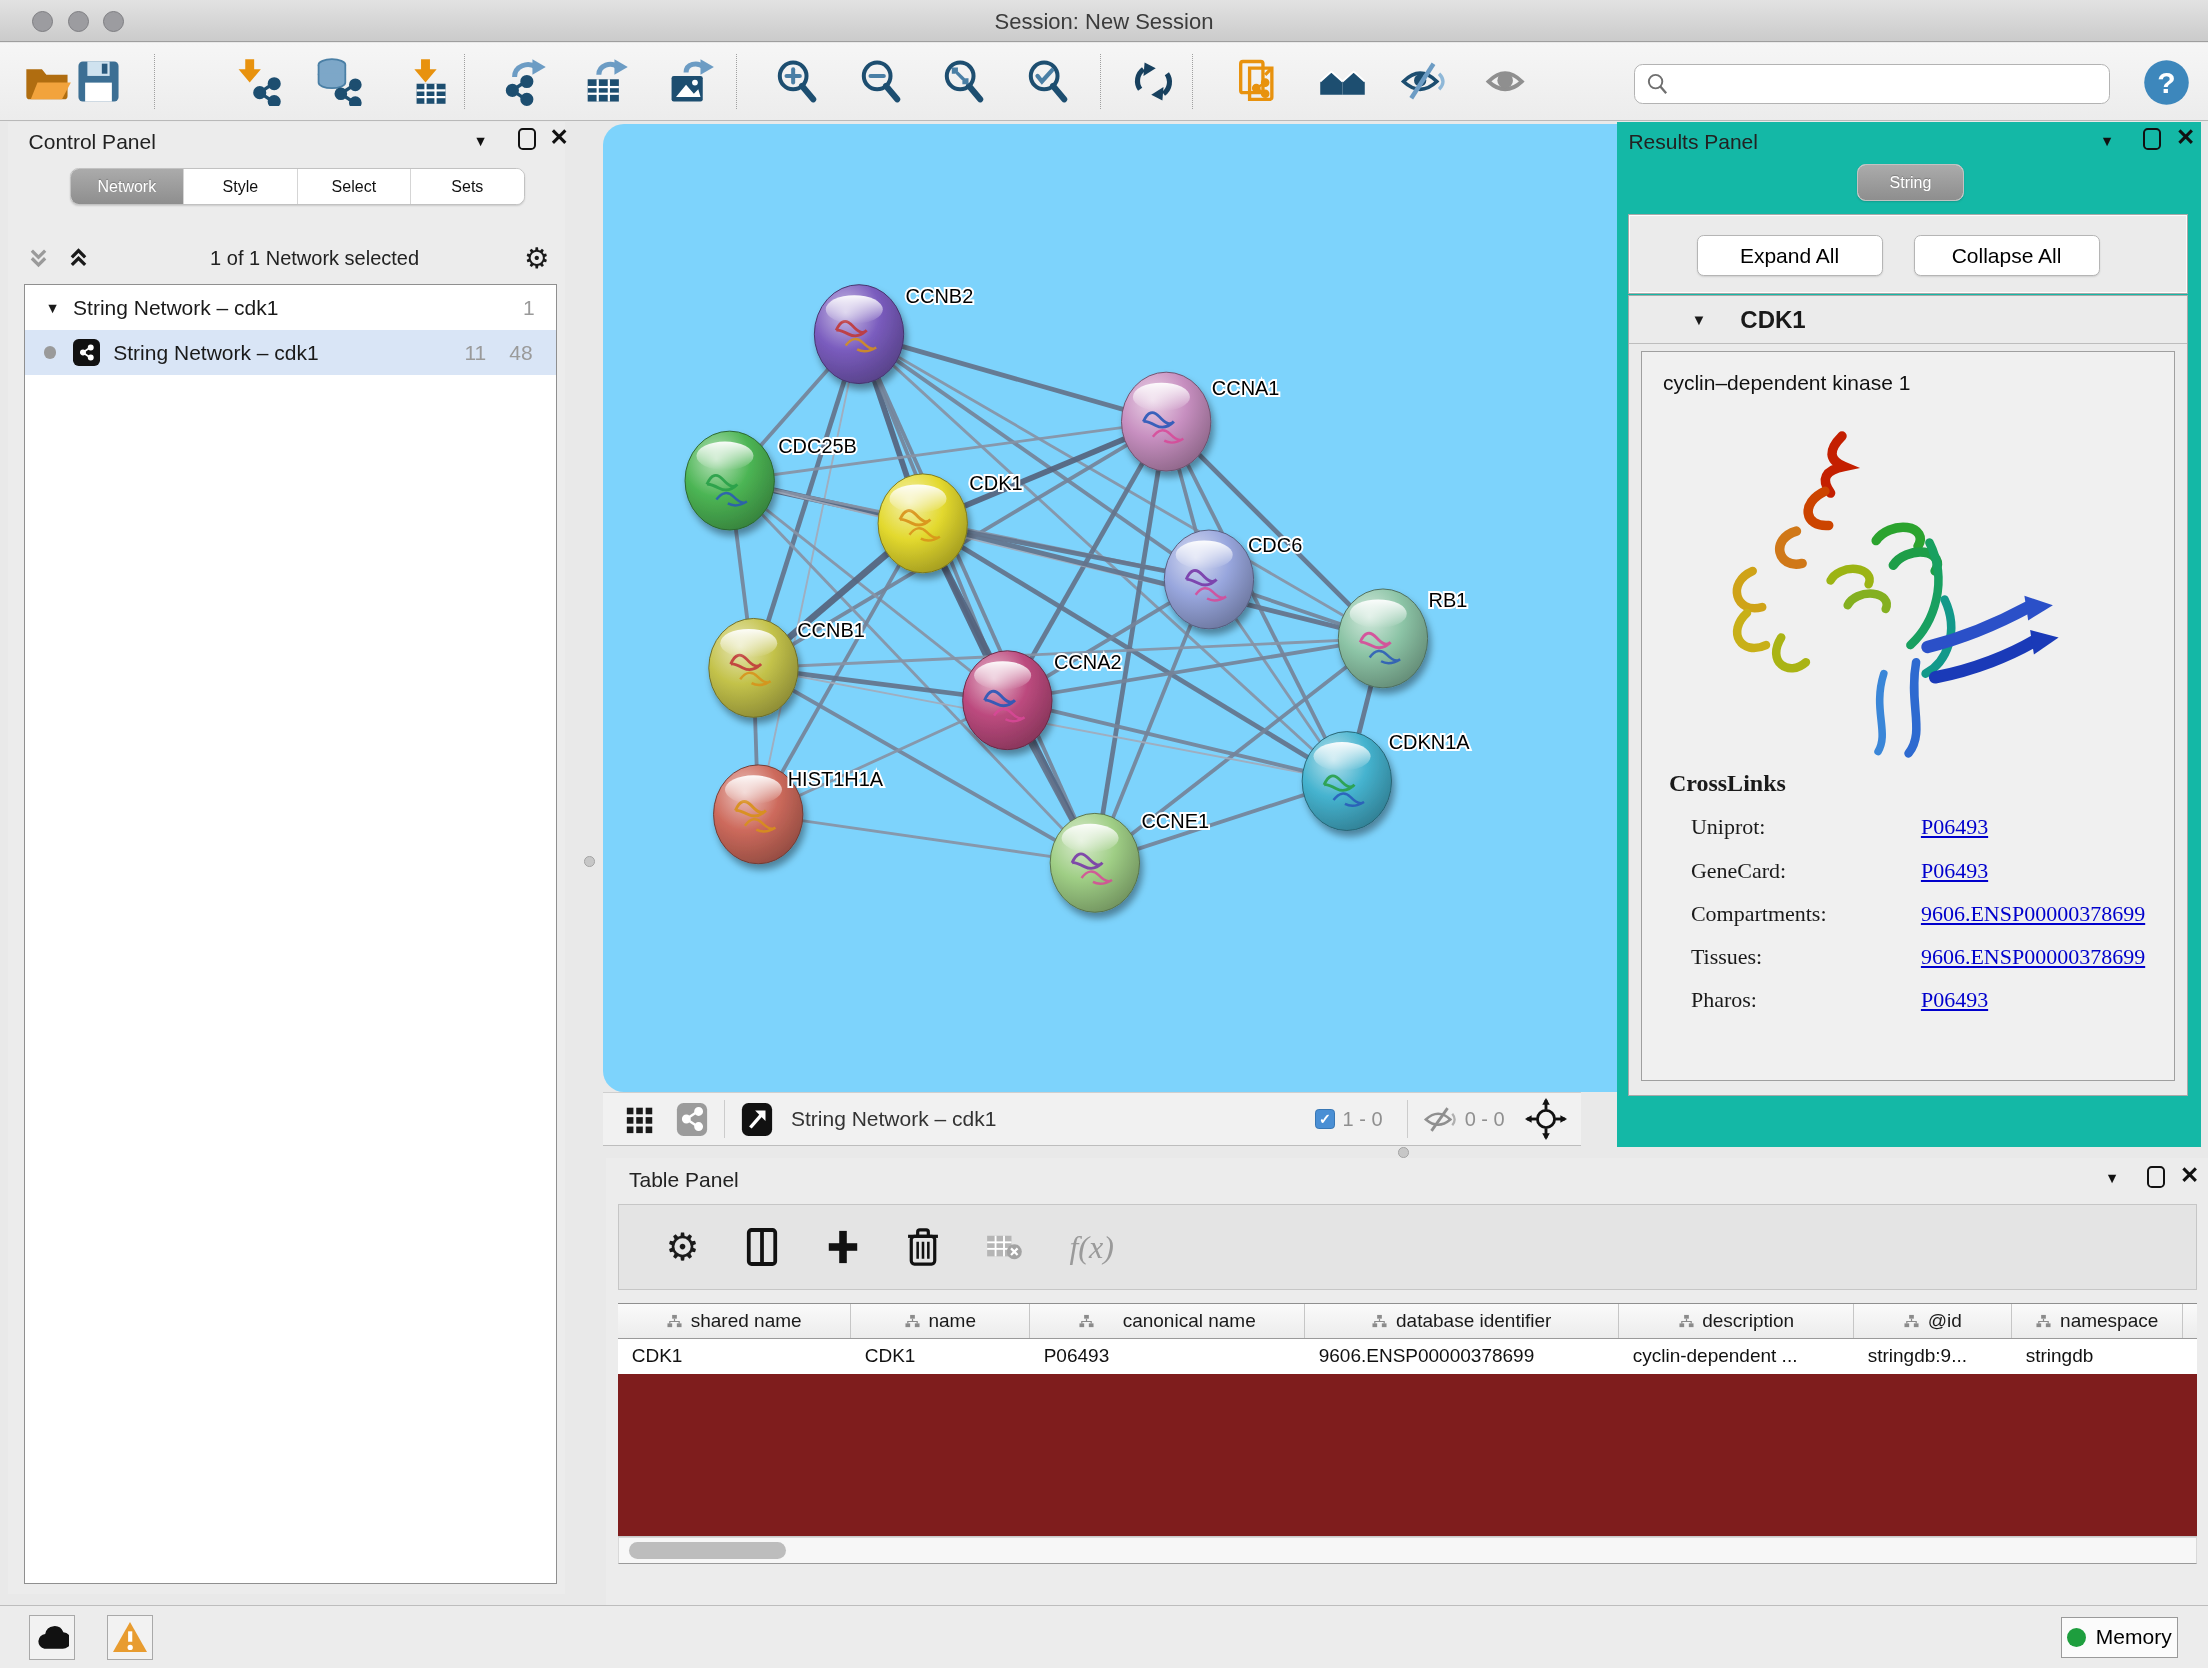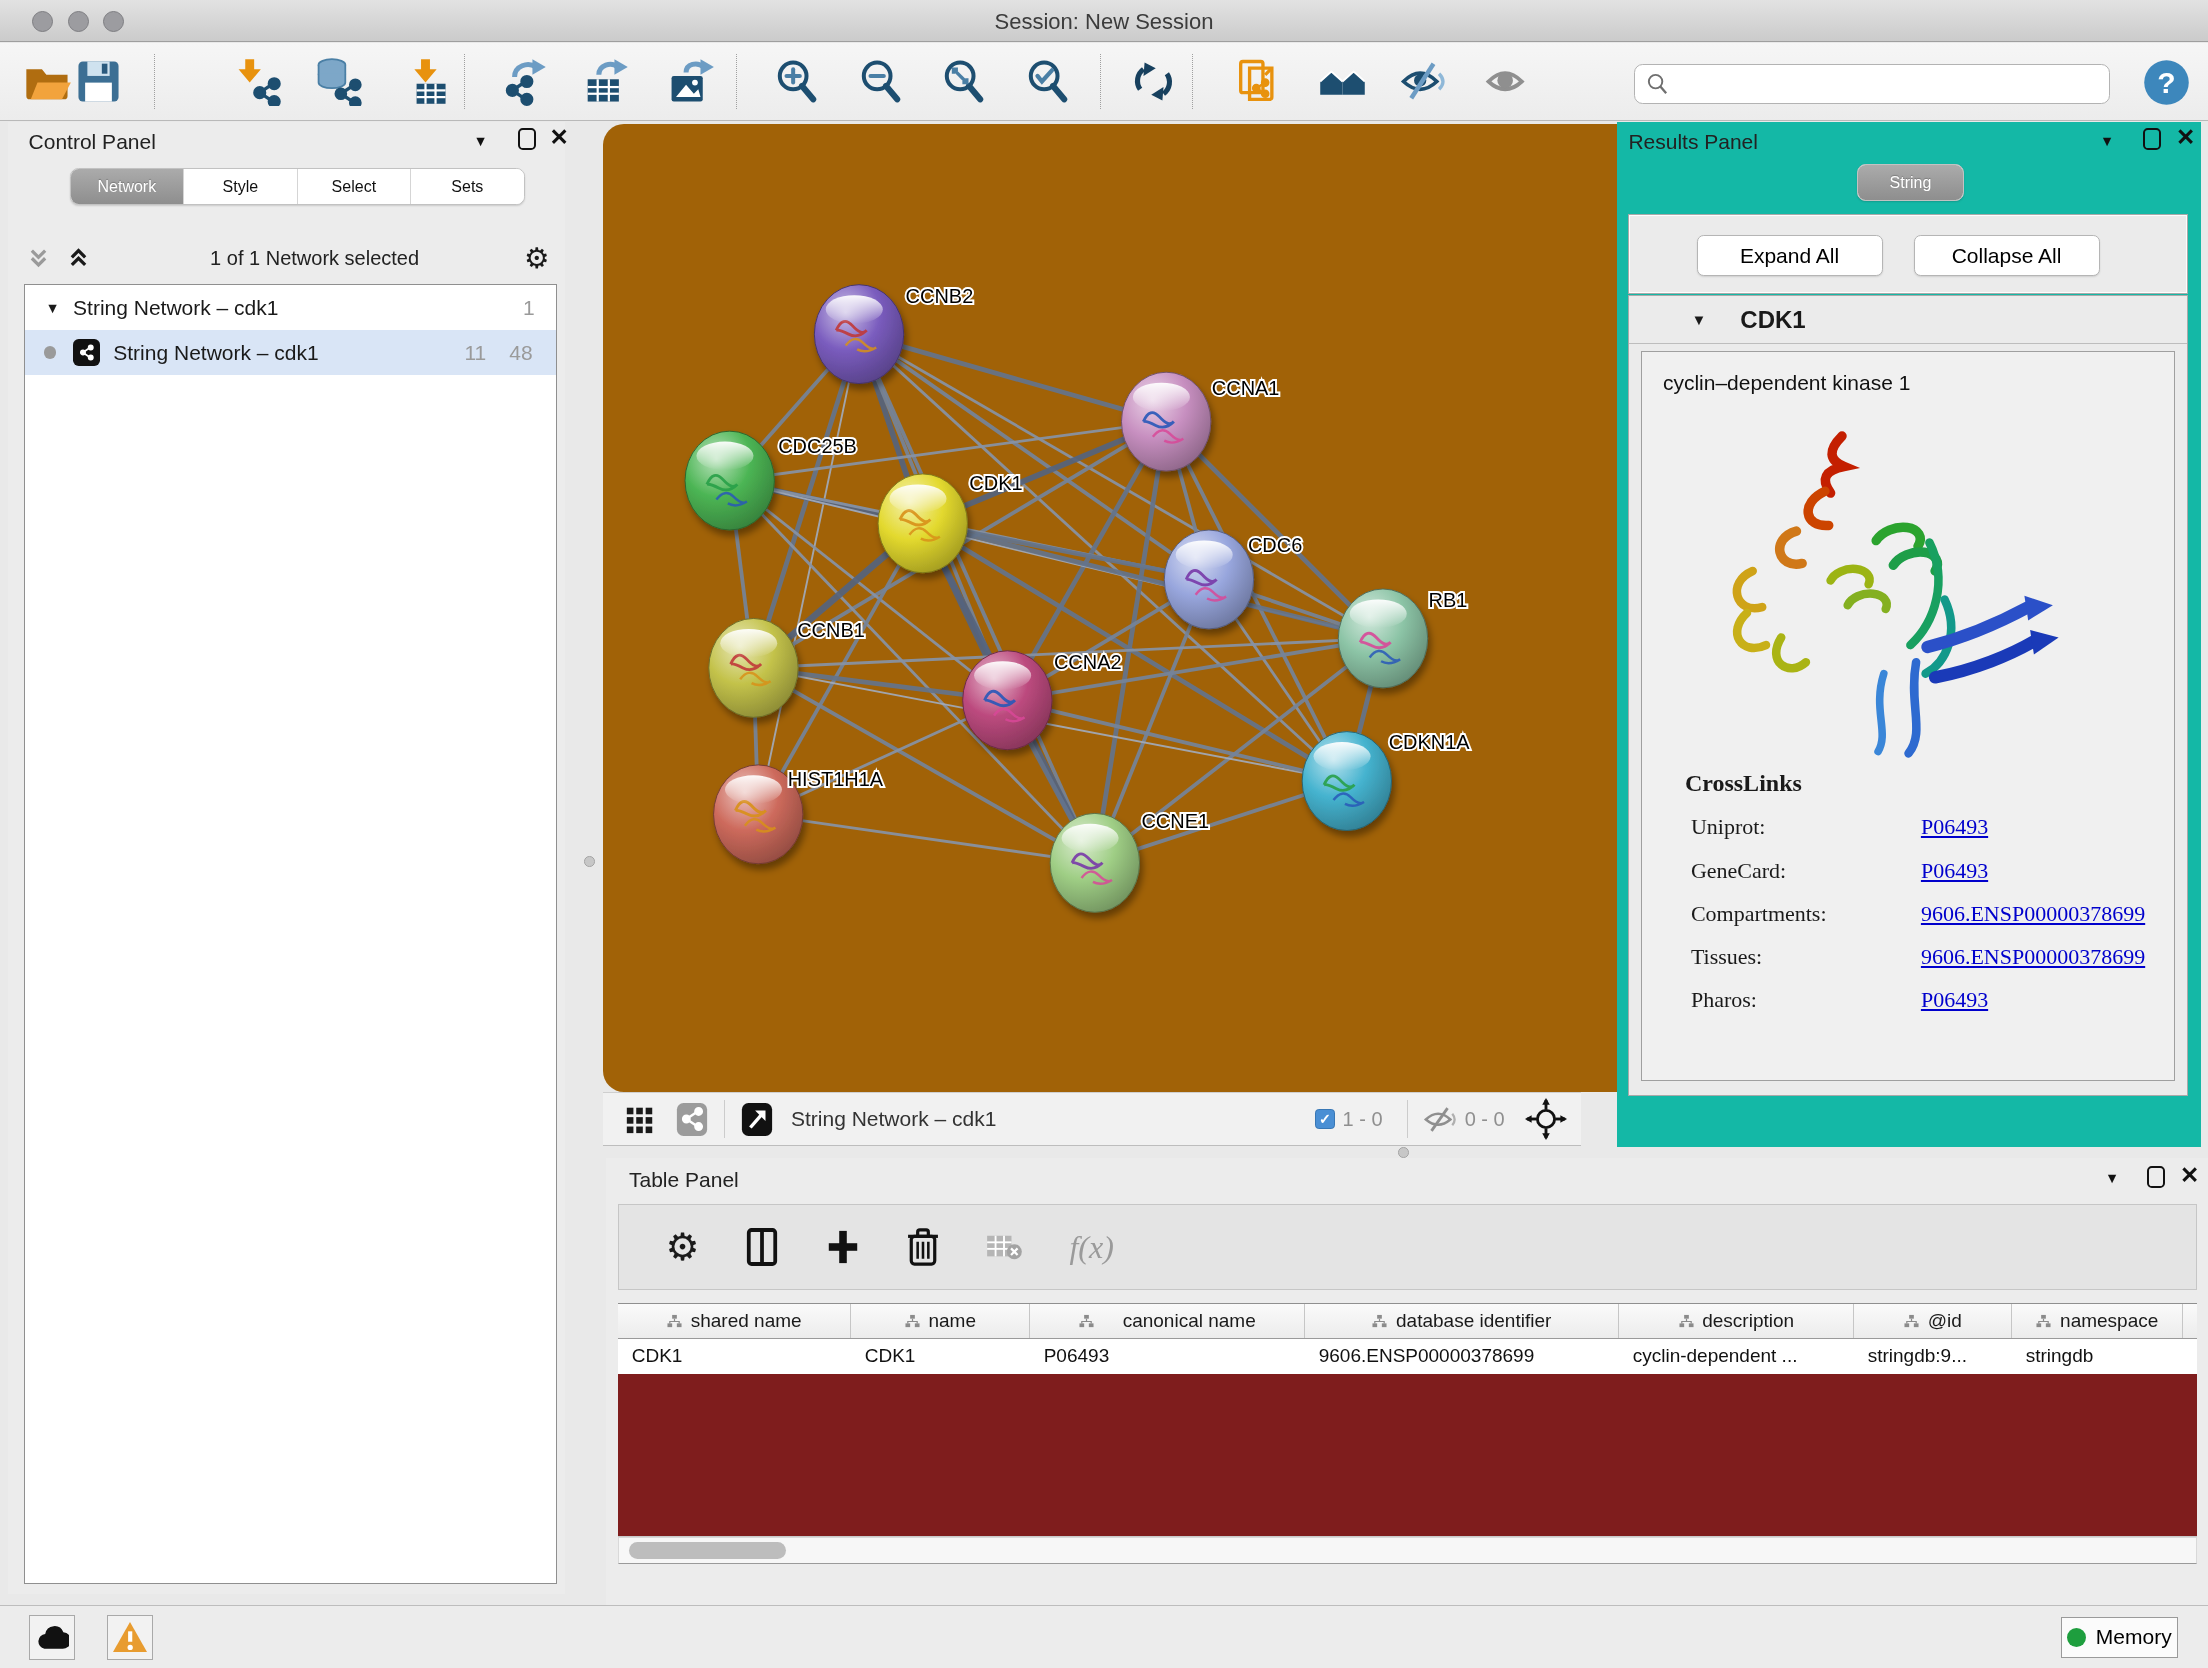--- a/index.html
+++ b/index.html
@@ -53,21 +53,21 @@
   .tree-row .tri { margin:0 13.3px 0 21px; font-size:14.3px; }
   .tree-row.selected { background:#d9e5f6; }
   .tree-dot { width:12.4px; height:12.4px; border-radius:50%; background:#9a9a9a; margin:0 17px 0 19px; }
   .share-chip { width:27px; height:27px; border-radius:5.7px; background:#111; display:flex; align-items:center;
     justify-content:center; margin-right:13.3px; }
   .tree-count { color:#9a9a9a; margin-left:auto; margin-right:21px; }
   .tree-counts2 { color:#9a9a9a; margin-left:auto; }
   .tree-counts2 span { margin-right:23px; }
 
   
-  .network-view { position:absolute; left:603px; top:124px; width:1114px; height:968px; background:#a16207;border-radius:21px; }
+  .network-view { position:absolute; left:603px; top:124px; width:1114px; height:968px; background:#7dd3fc;border-radius:21px; }
   .net-statusbar { position:absolute; left:603px; top:1092px; width:978px; height:54px; background:#f1f1f1;
     border-top:1px solid #cfcfcf; border-bottom:1px solid #bdbdbd; display:flex; align-items:center; }
   .nsb-sep { width:1px; height:38px; background:#cccccc; margin:0 15px; }
   .nsb-name { font-size:21px; color:#333; margin-left:17px; }
   .nsb-right { margin-left:auto; display:flex; align-items:center; }
   .nsb-count { font-size:20px; color:#8f8f8f; margin:0 9.5px 0 7.6px; }
   .checkbox { width:20px; height:20px; border-radius:3.8px; background:#4a8fd4; border:1px solid #3877b5;
     color:#fff; font-size:14.3px; font-weight:bold; text-align:center; line-height:19px; }
   .grip { position:absolute; width:10.5px; height:10.5px; border-radius:50%; background:#c7c7c7; border:1px solid #a5a5a5; }
 
@@ -80,21 +80,21 @@
   .rp-btn { position:absolute; top:20px; height:41px; background:#fff; border:1px solid #b5b5b5; border-radius:6.7px;
     font-size:21px; font-family:"Liberation Sans",sans-serif; cursor:pointer; box-shadow:0 1px 1.9px rgba(0,0,0,.12); }
   .rp-box2 { position:absolute; left:10.5px; top:173px; width:560px; height:801px; background:#ebebeb;
     border:1px solid #a9a9a9; }
   .rp-nodehdr { display:flex; align-items:center; height:48px; border-bottom:1px solid #bdbdbd; }
   .rp-nodehdr .tri { margin:0 34px 0 63px; font-size:15px; }
   .rp-nodehdr .nm { font-size:24px; font-weight:bold; }
   .rp-inner { position:absolute; left:12.4px; top:55px; width:534px; height:730px; background:#f0f0f0; border:1px solid #9f9f9f; }
   .rp-desc { font-size:21px; margin:19px 0 0 21px; color:#111; }
   .protein { position:absolute; left:48px; top:67px; }
-  .xl-title { position:absolute; left:27px; top:418px; font-family:"Liberation Serif",serif; font-weight:bold; font-size:24px;margin-left:16px; }
+  .xl-title { position:absolute; left:27px; top:418px; font-family:"Liberation Serif",serif; font-weight:bold; font-size:24px; }
   .xl-row { position:absolute; left:49px; font-family:"Liberation Serif",serif; font-size:22px; }
   .xl-row a { position:absolute; left:230px; color:#0000cc; text-decoration:underline; white-space:nowrap; cursor:pointer; }
 
   
   .table-panel { position:absolute; left:606px; top:1158px; width:1603px; height:447px; background:#ececec; }
   .tp-toolbar { position:absolute; left:12.4px; top:46px; width:1579px; height:86px; background:#e4e4e4;
     border:1px solid #c6c6c6; display:flex; align-items:center; }
   .tp-ico { margin-left:46px; background:none; border:none; cursor:pointer; display:flex; align-items:center; }
   .fx { font-family:"Liberation Serif",serif; font-style:italic; font-size:32px; color:#9a9a9a; }
   .tp-table { position:absolute; left:12.4px; top:145px; width:1579px; height:234px; background:#7f1d1d;

